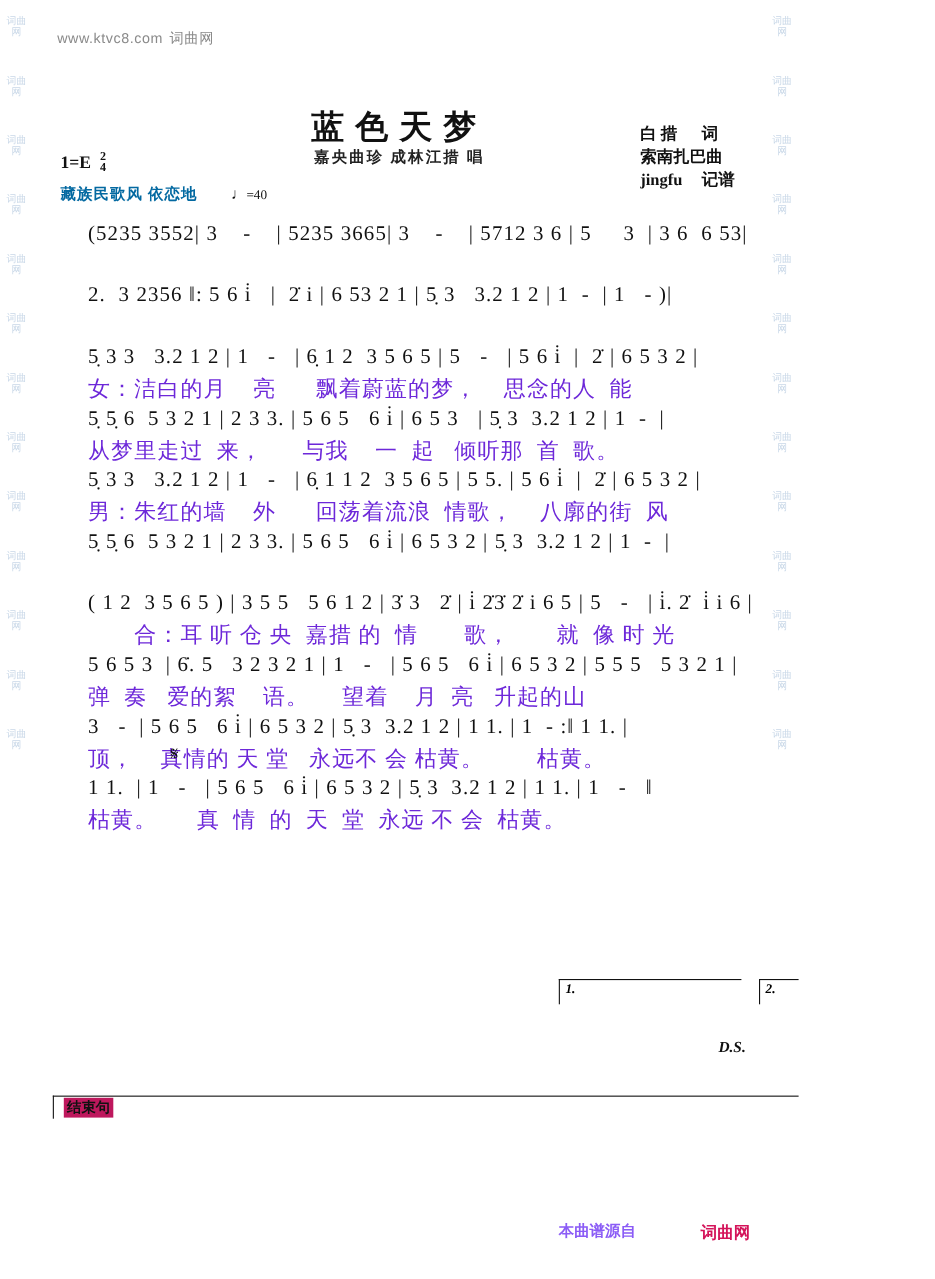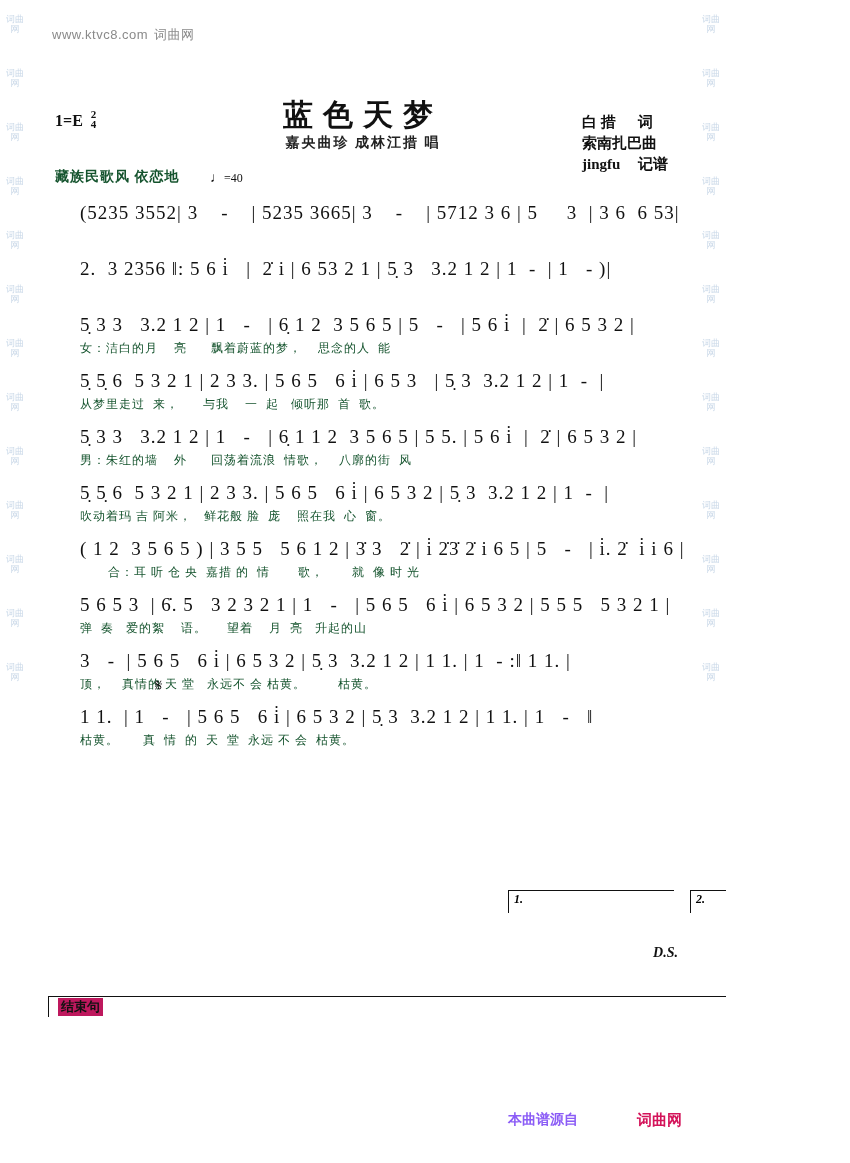--- a/index.html
+++ b/index.html
@@ -84,41 +84,41 @@
     color: #111;
     line-height: 21px;
     font-weight: bold;
   }
   .credits .row span.n { display: inline-block; min-width: 56px; padding-left: 12px; }
   .credits .row.mono { font-family: "Liberation Serif", serif; }
 
   .keysig {
     position: absolute;
     left: 55px;
-    top: 109px;
+    top: 137px;
     font-size: 16px;
     color: #111;
     font-weight: bold;
   }
   .keysig .frac {
     display: inline-block;
     vertical-align: -2px;
     margin-left: 4px;
     font-size: 11px;
     line-height: 10px;
     text-align: center;
   }
   .keysig .frac span { display: block; }
   .style-line {
     position: absolute;
     left: 55px;
     top: 168px;
     font-size: 14px;
     font-weight: bold;
-    color: #14532d;
+    color: #0369a1;
     letter-spacing: 1px;
   }
   .tempo {
     position: absolute;
     left: 210px;
     top: 170px;
     font-size: 12px;
     color: #111;
     font-family: "Liberation Serif", serif;
   }
@@ -143,23 +143,23 @@
   .notes {
     position: absolute;
     left: 0;
     top: 6px;
     letter-spacing: 1px;
   }
   .lyrics {
     position: absolute;
     left: 0;
     top: 32px;
-    font-size: 12px;
+    font-size: 20px;
     letter-spacing: 1px;
-    color: #14532d;
+    color: #6d28d9;
   }
   .footer-left {
     position: absolute;
     right: 148px;
     bottom: 34px;
     font-size: 14px;
     color: #8b5cf6;
     font-weight: bold;
   }
   .footer-brand {
@@ -291,21 +291,21 @@
 
   <div class="style-line">藏族民歌风 依恋地</div>
   <div class="tempo"><span class="note">♩</span><span>=40</span></div>
 
   <div class="music" id="music">
       <div class="line"><div class="notes">(5235 3552| 3    -    | 5235 3665| 3    -    | 5712 3 6 | 5     3  | 3 6  6 53|</div></div>
       <div class="line"><div class="notes">2.  3 2356 ‖: 5 6 i̇   |  2̇ i | 6 53 2 1 | 5̣ 3   3.2 1 2 | 1  -  | 1   - )|</div></div>
       <div class="line"><div class="notes">5̣ 3 3   3.2 1 2 | 1   -   | 6̣ 1 2  3 5 6 5 | 5   -   | 5 6 i̇  |  2̇ | 6 5 3 2 |</div><div class="lyrics">女：洁白的月    亮      飘着蔚蓝的梦，    思念的人  能</div></div>
       <div class="line"><div class="notes">5̣ 5̣ 6  5 3 2 1 | 2 3 3. | 5 6 5   6 i̇ | 6 5 3   | 5̣ 3  3.2 1 2 | 1  -  |</div><div class="lyrics">从梦里走过  来，      与我    一  起   倾听那  首  歌。</div></div>
       <div class="line"><div class="notes">5̣ 3 3   3.2 1 2 | 1   -   | 6̣ 1 1 2  3 5 6 5 | 5 5. | 5 6 i̇  |  2̇ | 6 5 3 2 |</div><div class="lyrics">男：朱红的墙    外      回荡着流浪  情歌，    八廓的街  风</div></div>
-      <div class="line"><div class="notes">5̣ 5̣ 6  5 3 2 1 | 2 3 3. | 5 6 5   6 i̇ | 6 5 3 2 | 5̣ 3  3.2 1 2 | 1  -  |</div><div class="lyrics">吹动着玛 吉 阿米，   鲜花般 脸  庞    照在我  心  窗。</div></div>
+      <div class="line"><div class="notes">5̣ 5̣ 6  5 3 2 1 | 2 3 3. | 5 6 5   6 i̇ | 6 5 3 2 | 5̣ 3  3.2 1 2 | 1  -  |</div></div>
       <div class="line"><div class="notes">( 1 2  3 5 6 5 ) | 3 5 5   5 6 1 2 | 3̇ 3   2̇ | i̇ 2̇3̇ 2̇ i 6 5 | 5   -   | i̇. 2̇  i̇ i 6 |</div><div class="lyrics">       合：耳 听 仓 央  嘉措 的  情       歌，       就  像 时 光</div></div>
       <div class="line"><div class="notes">5 6 5 3  | 6̇. 5   3 2 3 2 1 | 1   -   | 5 6 5   6 i̇ | 6 5 3 2 | 5 5 5   5 3 2 1 |</div><div class="lyrics">弹  奏   爱的絮    语。     望着    月  亮   升起的山</div></div>
       <div class="line"><div class="notes">3   -  | 5 6 5   6 i̇ | 6 5 3 2 | 5̣ 3  3.2 1 2 | 1 1. | 1  - :‖ 1 1. |</div><div class="lyrics">顶，    真情的 天 堂   永远不 会 枯黄。        枯黄。</div></div>
       <div class="line"><div class="notes">1 1.  | 1   -   | 5 6 5   6 i̇ | 6 5 3 2 | 5̣ 3  3.2 1 2 | 1 1. | 1   -   ‖</div><div class="lyrics">枯黄。      真  情  的  天  堂  永远 不 会  枯黄。</div></div>
     </div>
 
   <div class="segno">𝄋</div>
 
   <div class="ending1"></div>
   <div class="ending-num e1num">1.</div>

